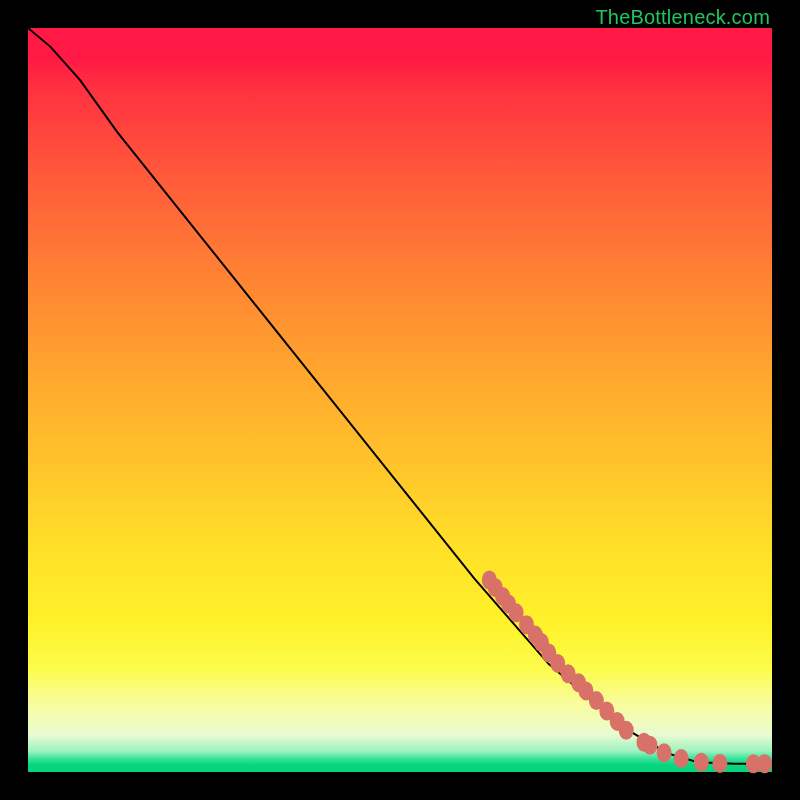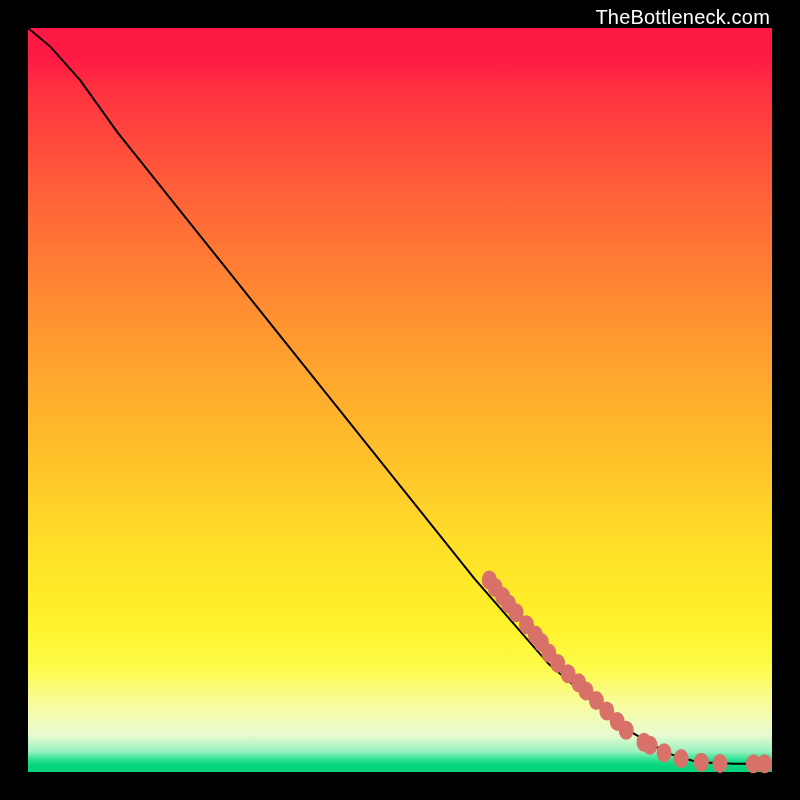--- a/index.html
+++ b/index.html
@@ -40,21 +40,21 @@
       #9cf2c0 97.2%,
       #39e39a 98.2%,
       #08d77f 99%,
       #06d27c 100%
     );
   }
   .attribution {
     position: absolute;
     top: 6px;
     right: 30px;
-    color: #ffffff;
+    color: #22c55e;
     font-size: 20px;
     letter-spacing: 0.2px;
     font-weight: 400;
   }
   svg.curve {
     position: absolute;
     left: 0;
     top: 0;
     width: 744px;
     height: 744px;

